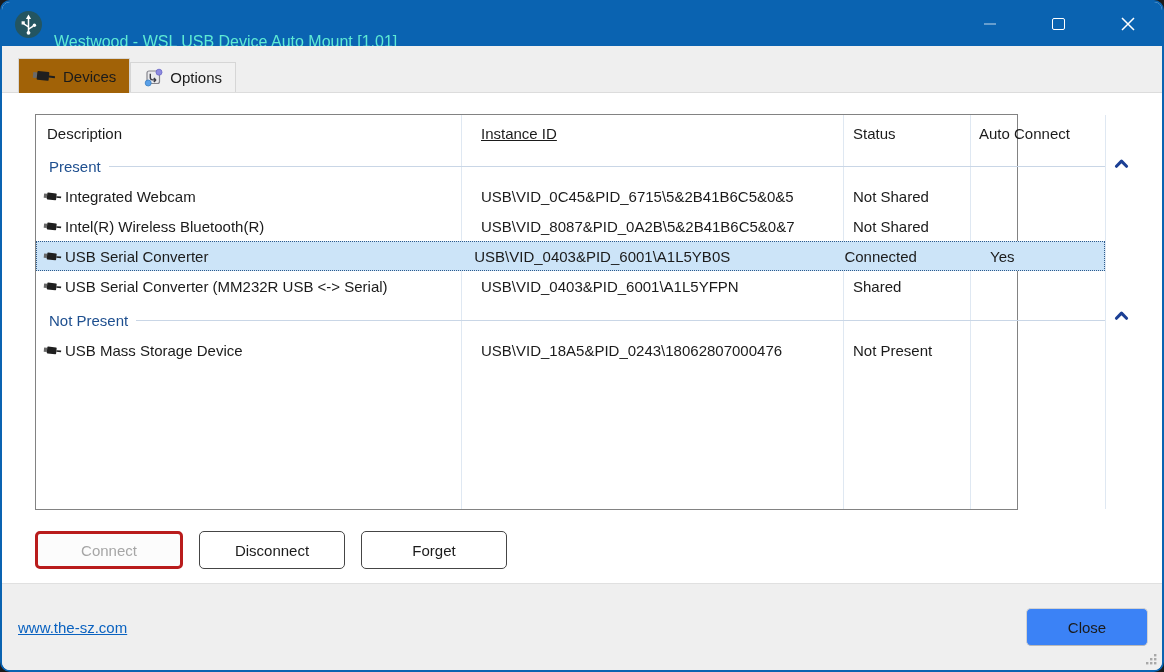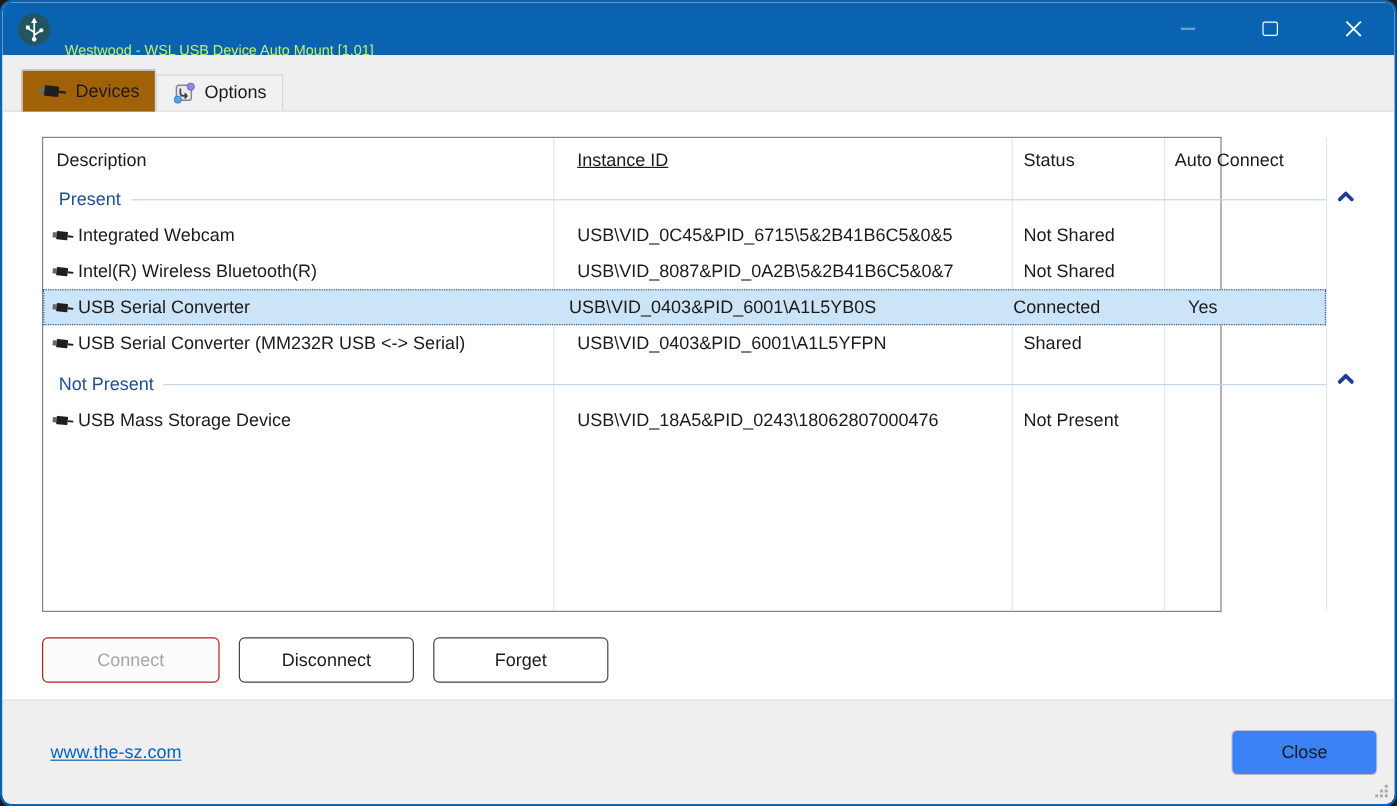--- a/index.html
+++ b/index.html
@@ -5,21 +5,21 @@
   html,body{margin:0;padding:0;background:#1b1b1b;}
   *{box-sizing:border-box;}
   .window{
     position:relative;width:1164px;height:672px;
     border:2px solid #0a63b1;border-radius:10px;overflow:hidden;
     background:#fff;font-family:"Liberation Sans",sans-serif;color:#1b1b1b;
   }
   
   .titlebar{height:44px;background:#0a63b1;display:flex;align-items:center;padding-left:13px;}
   .app-icon{width:27px;height:27px;border-radius:50%;background:#235561;display:flex;align-items:center;justify-content:center;margin-right:12px;flex:0 0 auto;}
-  .title{color:#bef264;font-size:12px;white-space:nowrap;margin-top:36px;}
+  .title{color:#5eead4;font-size:16px;white-space:nowrap;margin-top:36px;}
   .win-controls{margin-left:auto;display:flex;height:100%;}
   .win-btn{width:69px;height:100%;display:flex;align-items:center;justify-content:center;background:transparent;border:none;padding:0;cursor:default;}
   .min-glyph{display:block;width:12px;height:2px;background:rgba(255,255,255,.38);}
   .max-glyph{display:block;width:13px;height:12px;border:1.6px solid #fff;border-radius:2px;}
   
   .tabstrip{height:47px;background:#efefef;border-bottom:1px solid #dcdcdc;display:flex;align-items:flex-end;padding-left:16px;position:relative;}
   .tab{display:flex;align-items:center;gap:7px;font-size:15px;padding:0 13px;white-space:nowrap;}
   .tab.active{background:#a16207;border:1px solid #d6d6d6;border-bottom:none;height:35px;margin-bottom:-1px;z-index:2;}
   .tab.inactive{background:#f1f1f1;border:1px solid #d6d6d6;border-bottom:none;height:30px;}
   
@@ -42,24 +42,24 @@
   .h-desc{width:425px;padding-left:11px;}
   .h-iid{width:382px;padding-left:20px;text-decoration:underline;}
   .h-status{width:127px;padding-left:10px;}
   .h-auto{width:135px;padding-left:9px;}
   .collapse-arrow{position:absolute;left:1074px;width:22px;display:flex;justify-content:center;background:transparent;border:none;padding:0;}
   .arrow-present{top:43px;}
   .arrow-notpresent{top:195px;}
   
   .btnrow{position:absolute;left:33px;top:437px;display:flex;gap:16px;}
   .btn{height:38px;font-size:15px;border-radius:5px;background:#fff;font-family:"Liberation Sans",sans-serif;}
-  .btn-connect{width:148px;color:#a6a6a6;border:1px solid #b91c1c;background:#fcfcfc;}
+  .btn-connect{width:148px;color:#a6a6a6;border:3px solid #b91c1c;background:#fcfcfc;}
   .btn-normal{width:146px;color:#1b1b1b;border:1px solid #454545;}
   
-  .footer{position:absolute;left:0;right:0;bottom:0;height:87px;background:#efefef;border-top:1px solid #e0e0e0;display:flex;align-items:center;justify-content:space-between;padding:0 14px 0 40px;}
+  .footer{position:absolute;left:0;right:0;bottom:0;height:87px;background:#efefef;border-top:1px solid #e0e0e0;display:flex;align-items:center;justify-content:space-between;padding:0 14px 0 16px;}
   .weblink{font-size:15px;color:#0a62c0;text-decoration:underline;cursor:pointer;}
   .btn-close{width:122px;height:38px;font-size:15px;background:#3b82f6;border:1px solid #d2d2d2;border-bottom-color:#b9b9b9;border-radius:5px;font-family:"Liberation Sans",sans-serif;color:#1b1b1b;}
   .grip{position:absolute;right:4px;bottom:4px;}
 </style>
 </head>
 <body>
 
 <div class="window">
 
   <div class="titlebar">

